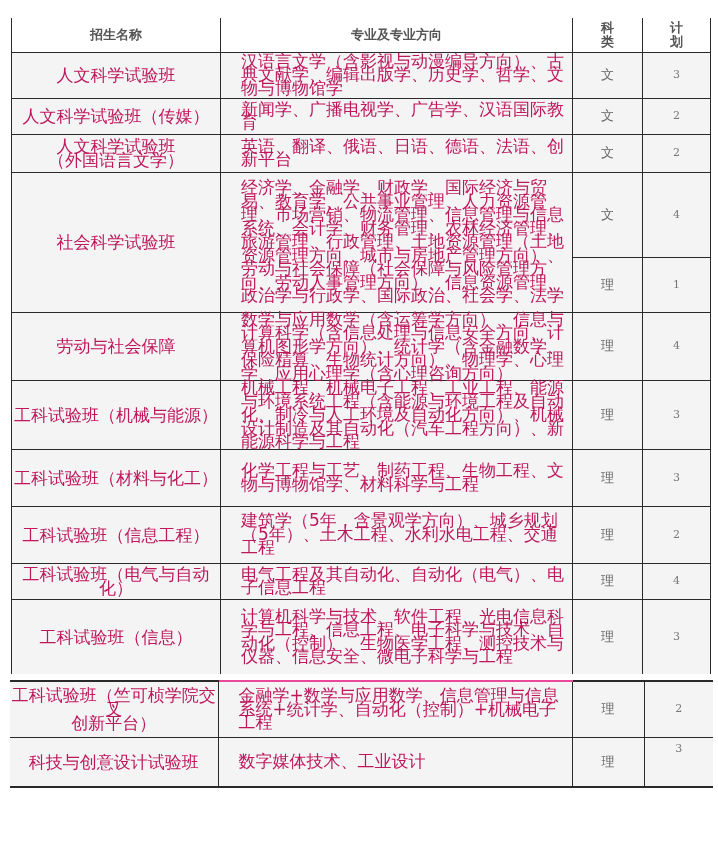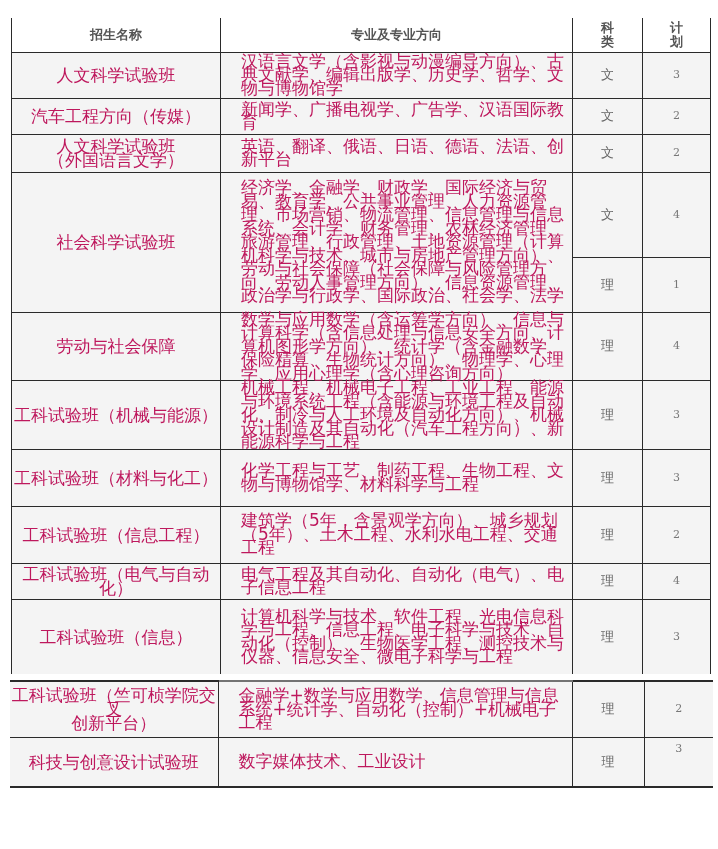--- a/index.html
+++ b/index.html
@@ -39,34 +39,34 @@
     <td class="stack"><span>科</span><br><span>类</span></td>
     <td class="stack"><span>计</span><br><span>划</span></td>
   </tr>
   <tr style="height:46px">
     <td>人文科学试验班</td>
     <td class="major">汉语言文学（含影视与动漫编导方向）、古典文献学、编辑出版学、历史学、哲学、文物与博物馆学</td>
     <td class="kind">文</td>
     <td class="num">3</td>
   </tr>
   <tr style="height:36px">
-    <td>汽车工程方向（传媒）</td>
+    <td>人文科学试验班（传媒）</td>
     <td class="major">新闻学、广播电视学、广告学、汉语国际教育</td>
     <td class="kind">文</td>
     <td class="num">2</td>
   </tr>
   <tr style="height:38px">
     <td><span>人文科学试验班</span><br><span>（外国语言文学）</span></td>
     <td class="major">英语、翻译、俄语、日语、德语、法语、创新平台</td>
     <td class="kind">文</td>
     <td class="num">2</td>
   </tr>
   <tr style="height:85px">
     <td rowspan="2">社会科学试验班</td>
-    <td rowspan="2" class="major">经济学、金融学、财政学、国际经济与贸易、教育学、公共事业管理、人力资源管理、市场营销、物流管理、信息管理与信息系统、会计学、财务管理、农林经济管理、旅游管理、行政管理、土地资源管理（计算机科学与技术、城市与房地产管理方向）、劳动与社会保障（社会保障与风险管理方向、劳动人事管理方向）、信息资源管理、政治学与行政学、国际政治、社会学、法学</td>
+    <td rowspan="2" class="major">经济学、金融学、财政学、国际经济与贸易、教育学、公共事业管理、人力资源管理、市场营销、物流管理、信息管理与信息系统、会计学、财务管理、农林经济管理、旅游管理、行政管理、土地资源管理（土地资源管理方向、城市与房地产管理方向）、劳动与社会保障（社会保障与风险管理方向、劳动人事管理方向）、信息资源管理、政治学与行政学、国际政治、社会学、法学</td>
     <td class="kind">文</td>
     <td class="num">4</td>
   </tr>
   <tr style="height:55px">
     <td class="kind">理</td>
     <td class="num">1</td>
   </tr>
   <tr style="height:68px">
     <td>劳动与社会保障</td>
     <td class="major">数学与应用数学（含运筹学方向）、信息与计算科学（含信息处理与信息安全方向、计算机图形学方向）、统计学（含金融数学、保险精算、生物统计方向）、物理学、心理学、应用心理学（含心理咨询方向）</td>
@@ -109,21 +109,21 @@
 <table id="bottom" class="tbl">
   <colgroup>
     <col style="width:208px">
       <col style="width:354px">
       <col style="width:72px">
       <col style="width:69px">
   </colgroup>
   <tbody>
       <tr style="height:56px">
     <td style="border-top:2px solid #2a2a2a"><span>工科试验班（竺可桢学院交叉</span><br><span>创新平台）</span></td>
-    <td style="border-top:2px solid #737373" class="major">金融学+数学与应用数学、信息管理与信息系统+统计学、自动化（控制）+机械电子工程</td>
+    <td style="border-top:2px solid #ec4899" class="major">金融学+数学与应用数学、信息管理与信息系统+统计学、自动化（控制）+机械电子工程</td>
     <td style="border-top:2px solid #2a2a2a" class="kind">理</td>
     <td style="border-top:2px solid #2a2a2a" class="num">2</td>
   </tr>
   <tr style="height:50px">
     <td>科技与创意设计试验班</td>
     <td class="major">数字媒体技术、工业设计</td>
     <td class="kind">理</td>
     <td class="num top-align">3</td>
   </tr>
 </tbody>

